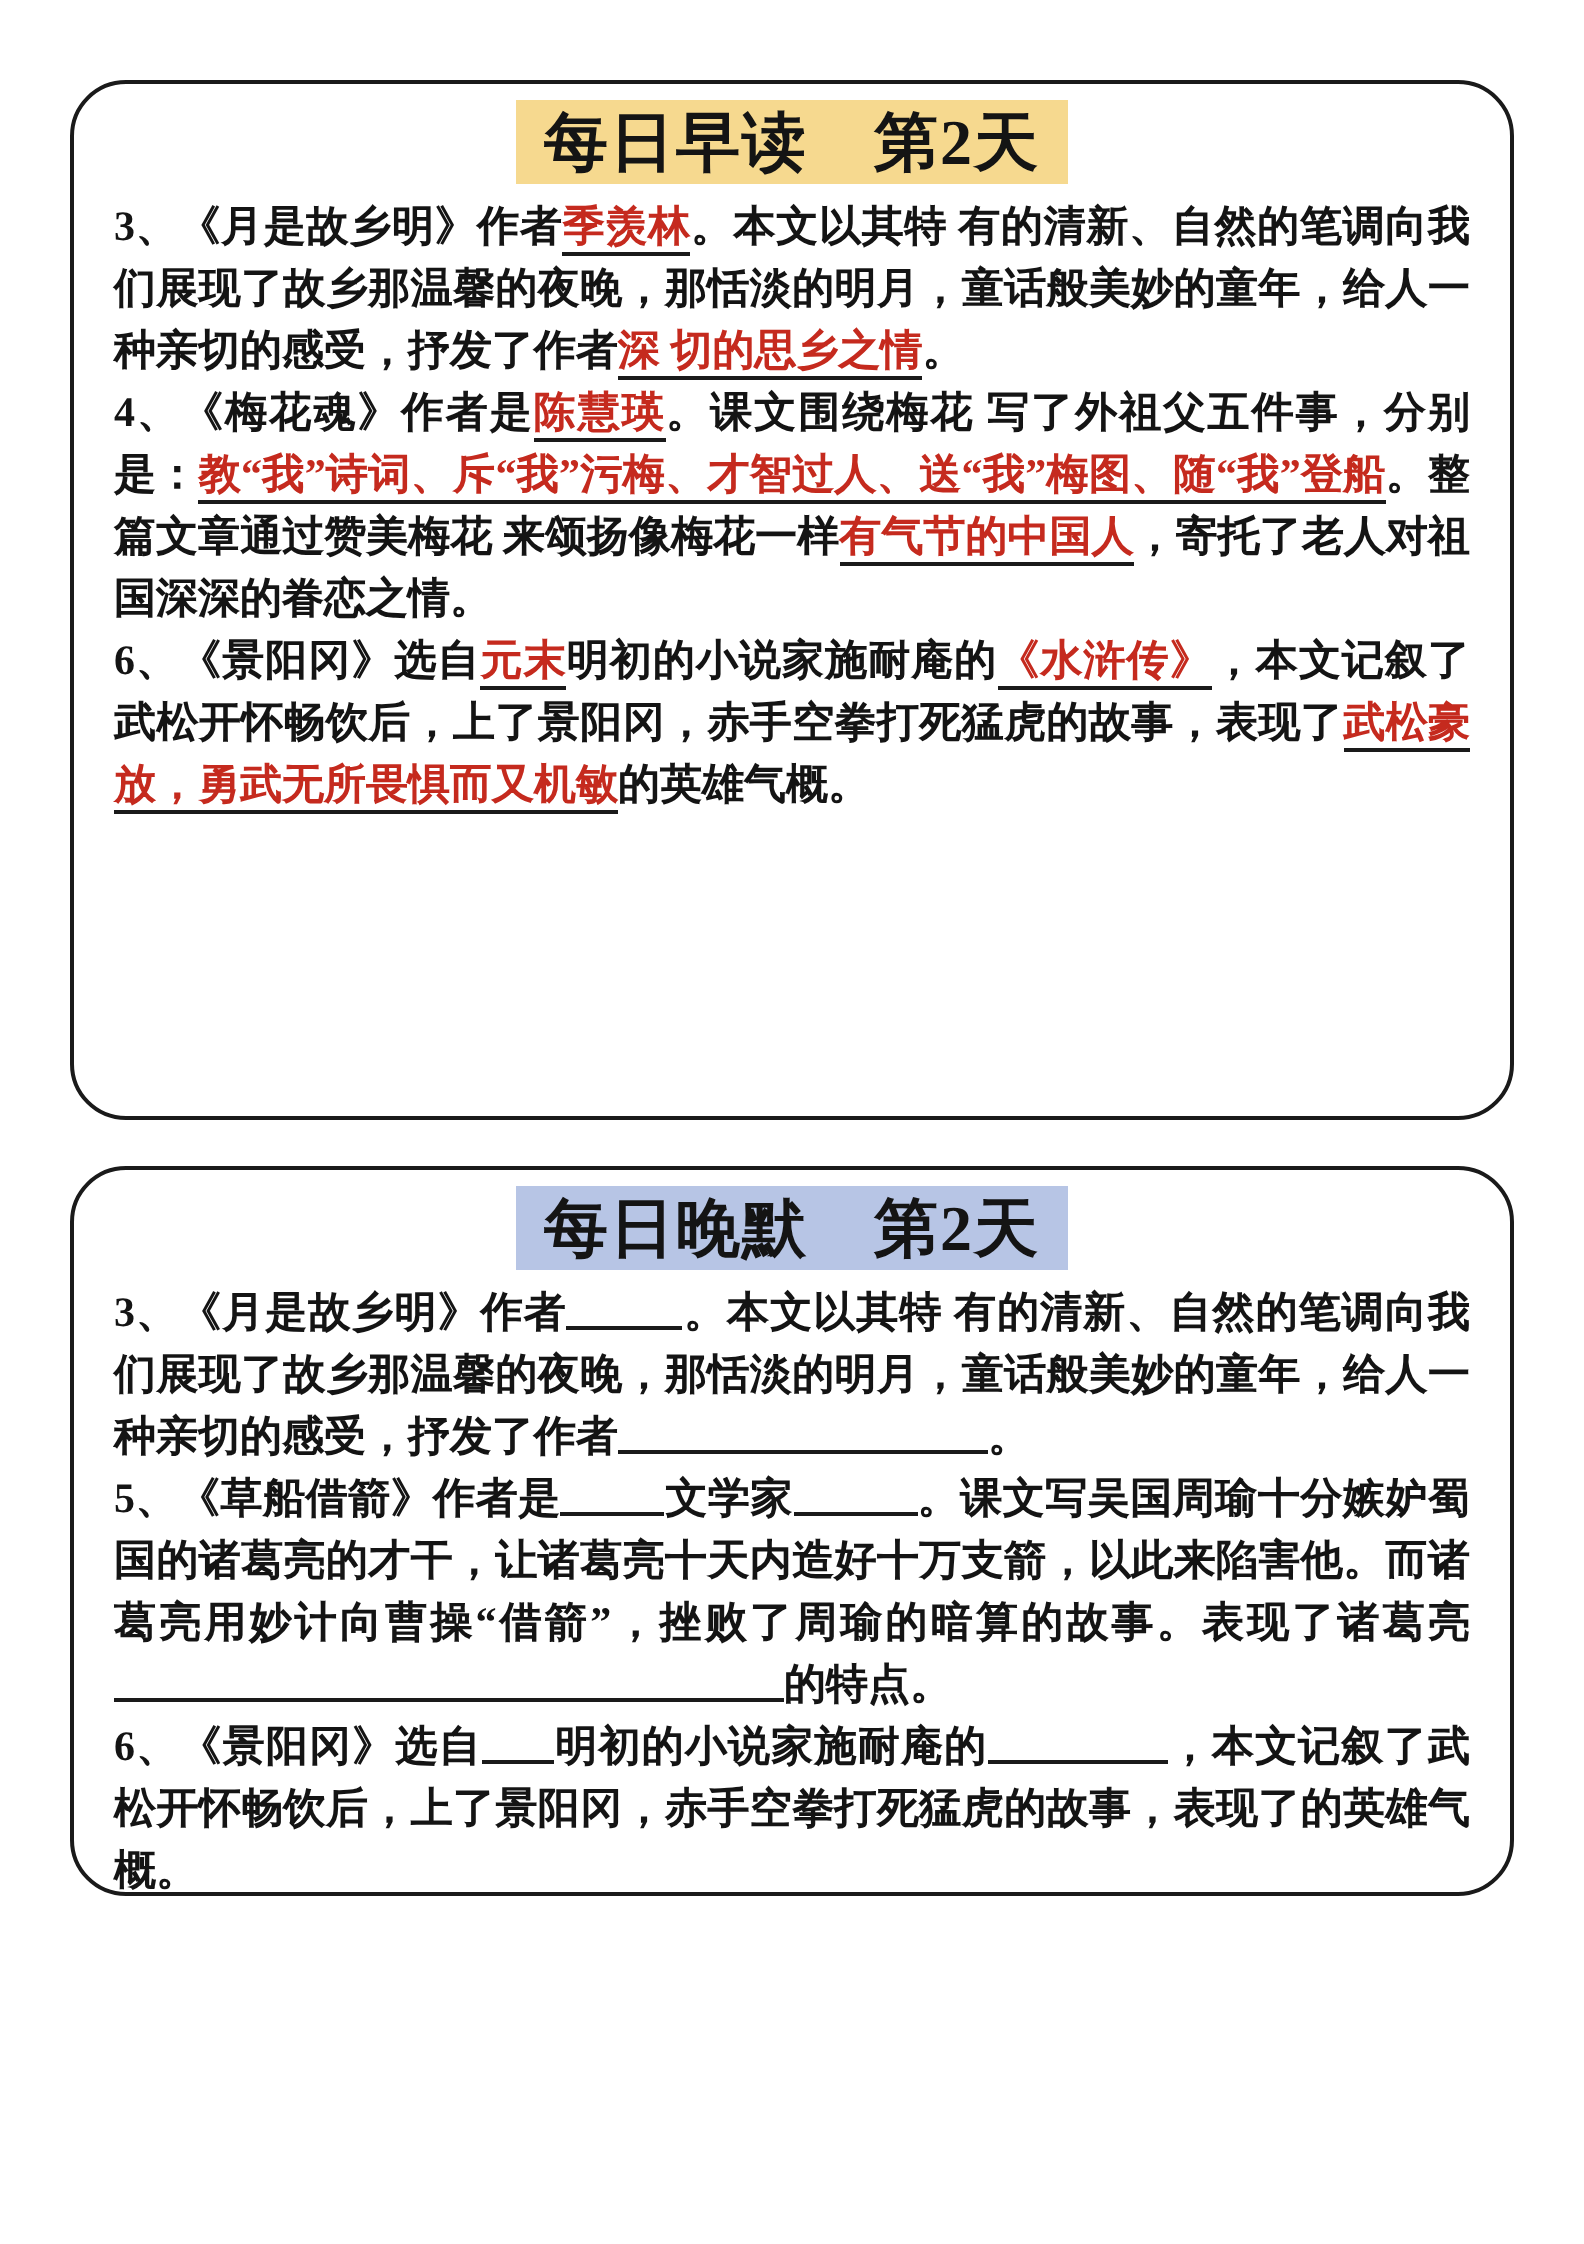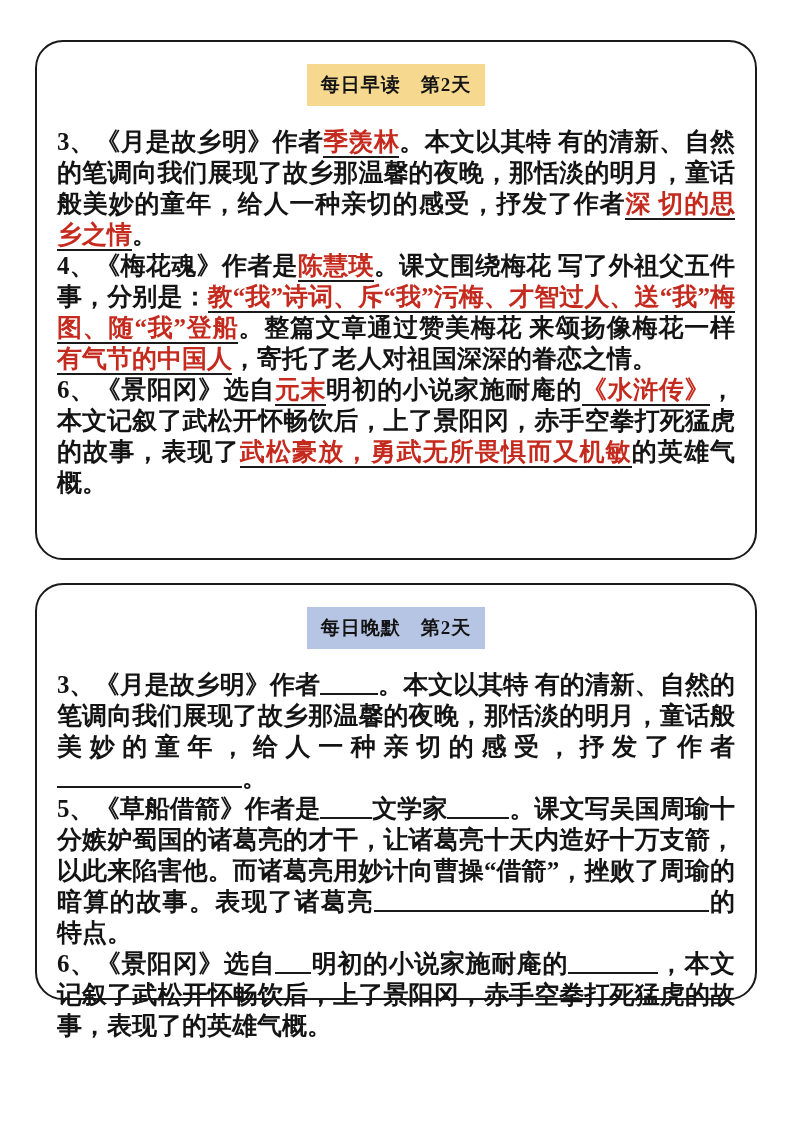--- a/index.html
+++ b/index.html
@@ -10,34 +10,34 @@
   .page{
     box-sizing:border-box;width:792px;height:1122px;
     padding:40px 35px 0 35px;background:#ffffff;
   }
   .box{
     box-sizing:border-box;width:722px;
     border:2.5px solid var(--line,#1a1a1a);border-radius:28px;
     padding:6px 20px 10px 20px;background:#ffffff;
   }
   .box.morning{height:520px;}
-  .box.evening{height:417px;margin-top:23px;}
+  .box.evening{height:365px;margin-top:23px;}
   .title-wrap{text-align:center;margin:2px 0 6px 0;}
   .sec-title{
-    display:inline-block;margin:14px;
-    font-size:19px;font-weight:bold;line-height:40px;
+    display:inline-block;margin:0;
+    font-size:32px;font-weight:bold;line-height:40px;
     padding:1px 14px;color:var(--ink,#141414);
     letter-spacing:1px;
   }
   .sec-title.morning{background:var(--hl-m,#f6d98f);}
   .sec-title.evening{background:var(--hl-e,#b7c5e5);}
   .items{margin:0;}
   p.item{
     margin:0;padding:0;
-    font-size:25px;font-weight:bold;line-height:31px;
+    font-size:21px;font-weight:bold;line-height:31px;
     color:var(--ink,#141414);
     text-align:justify;
     word-break:break-all;
   }
   span.answer{
     color:var(--red,#c52a1e);
     border-bottom:2px solid var(--line,#1a1a1a);
     padding-bottom:1px;
   }
   span.blank{

